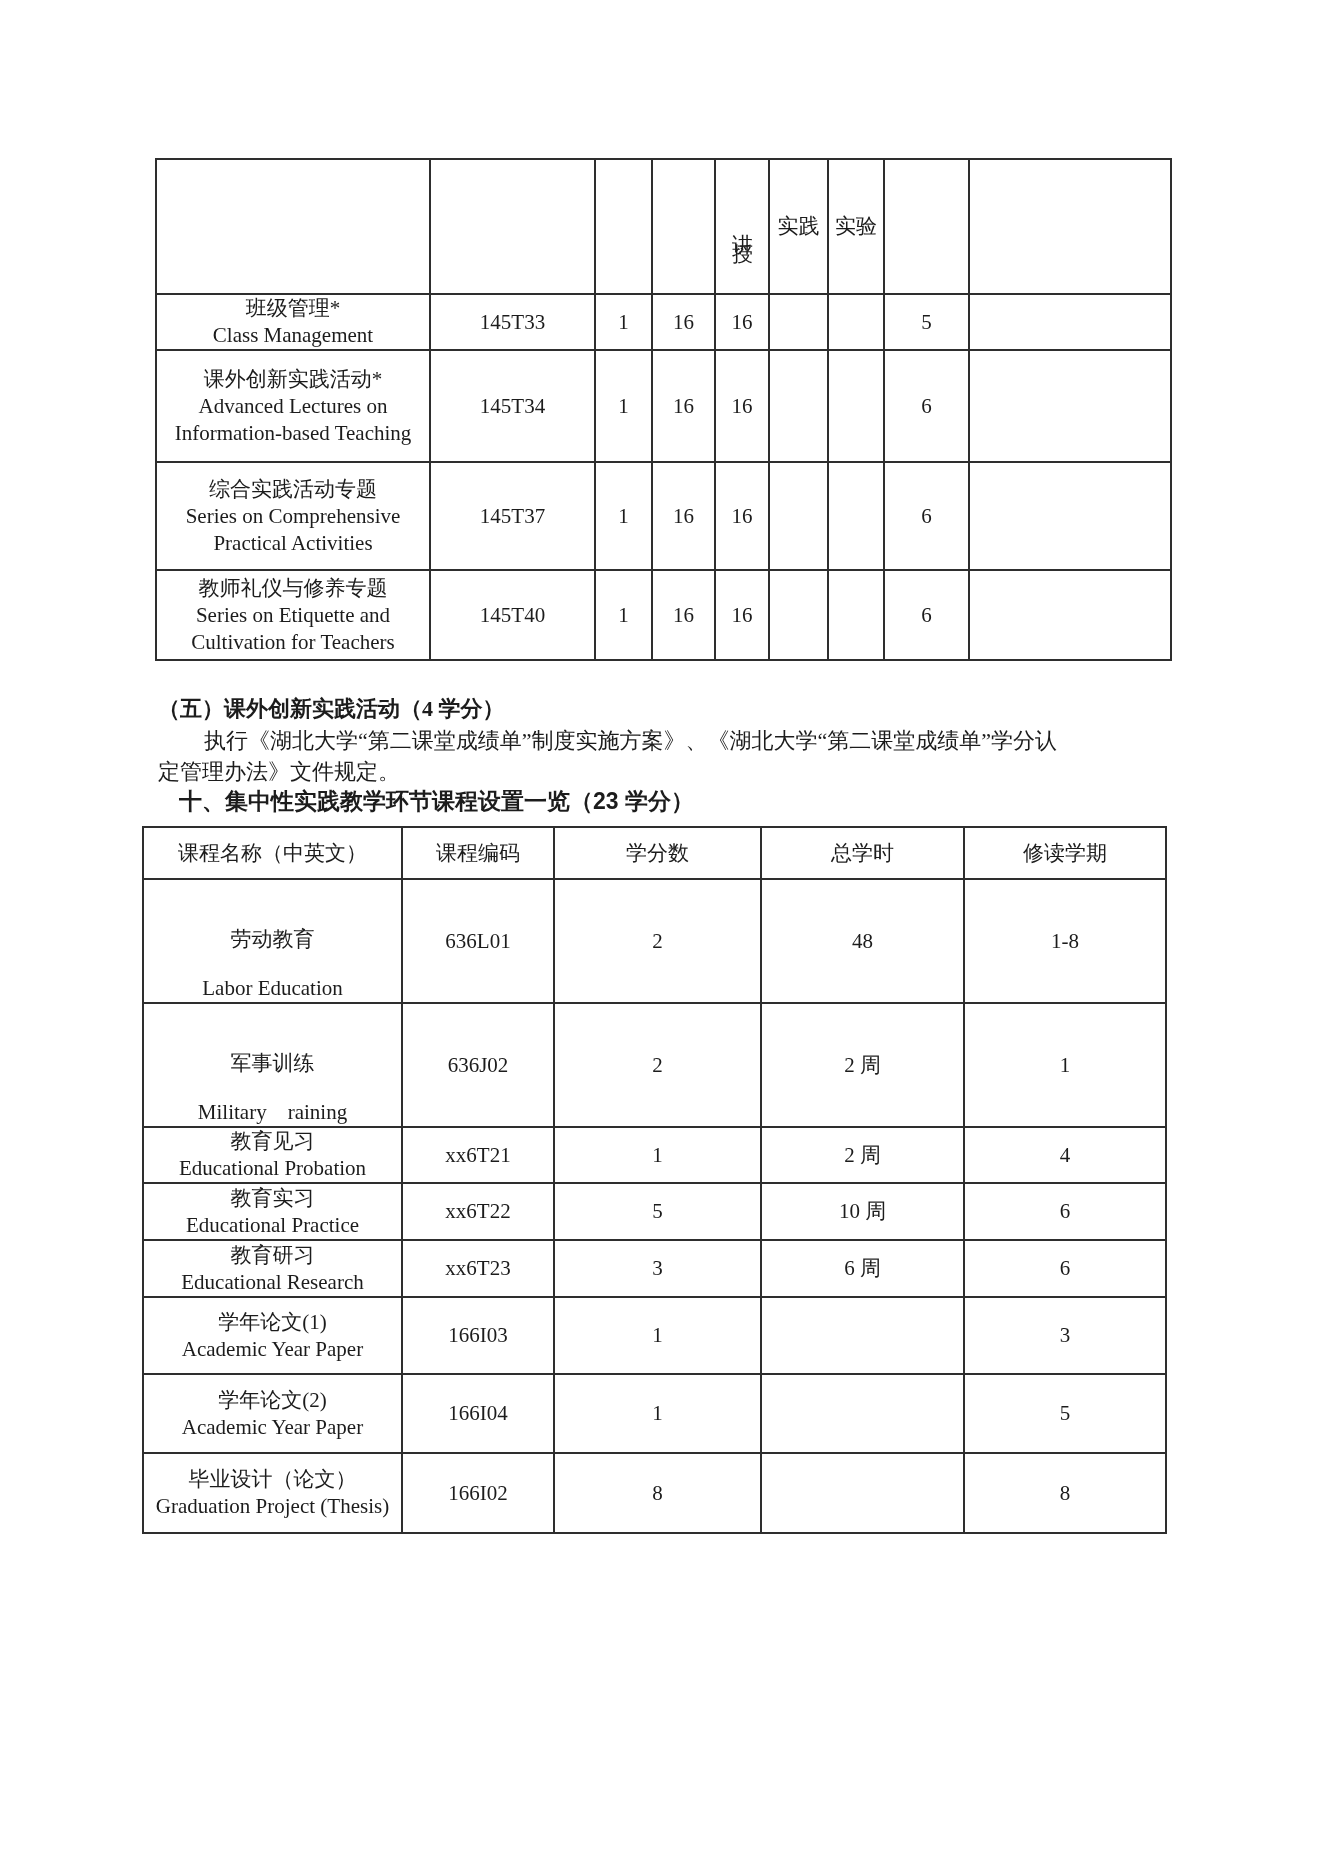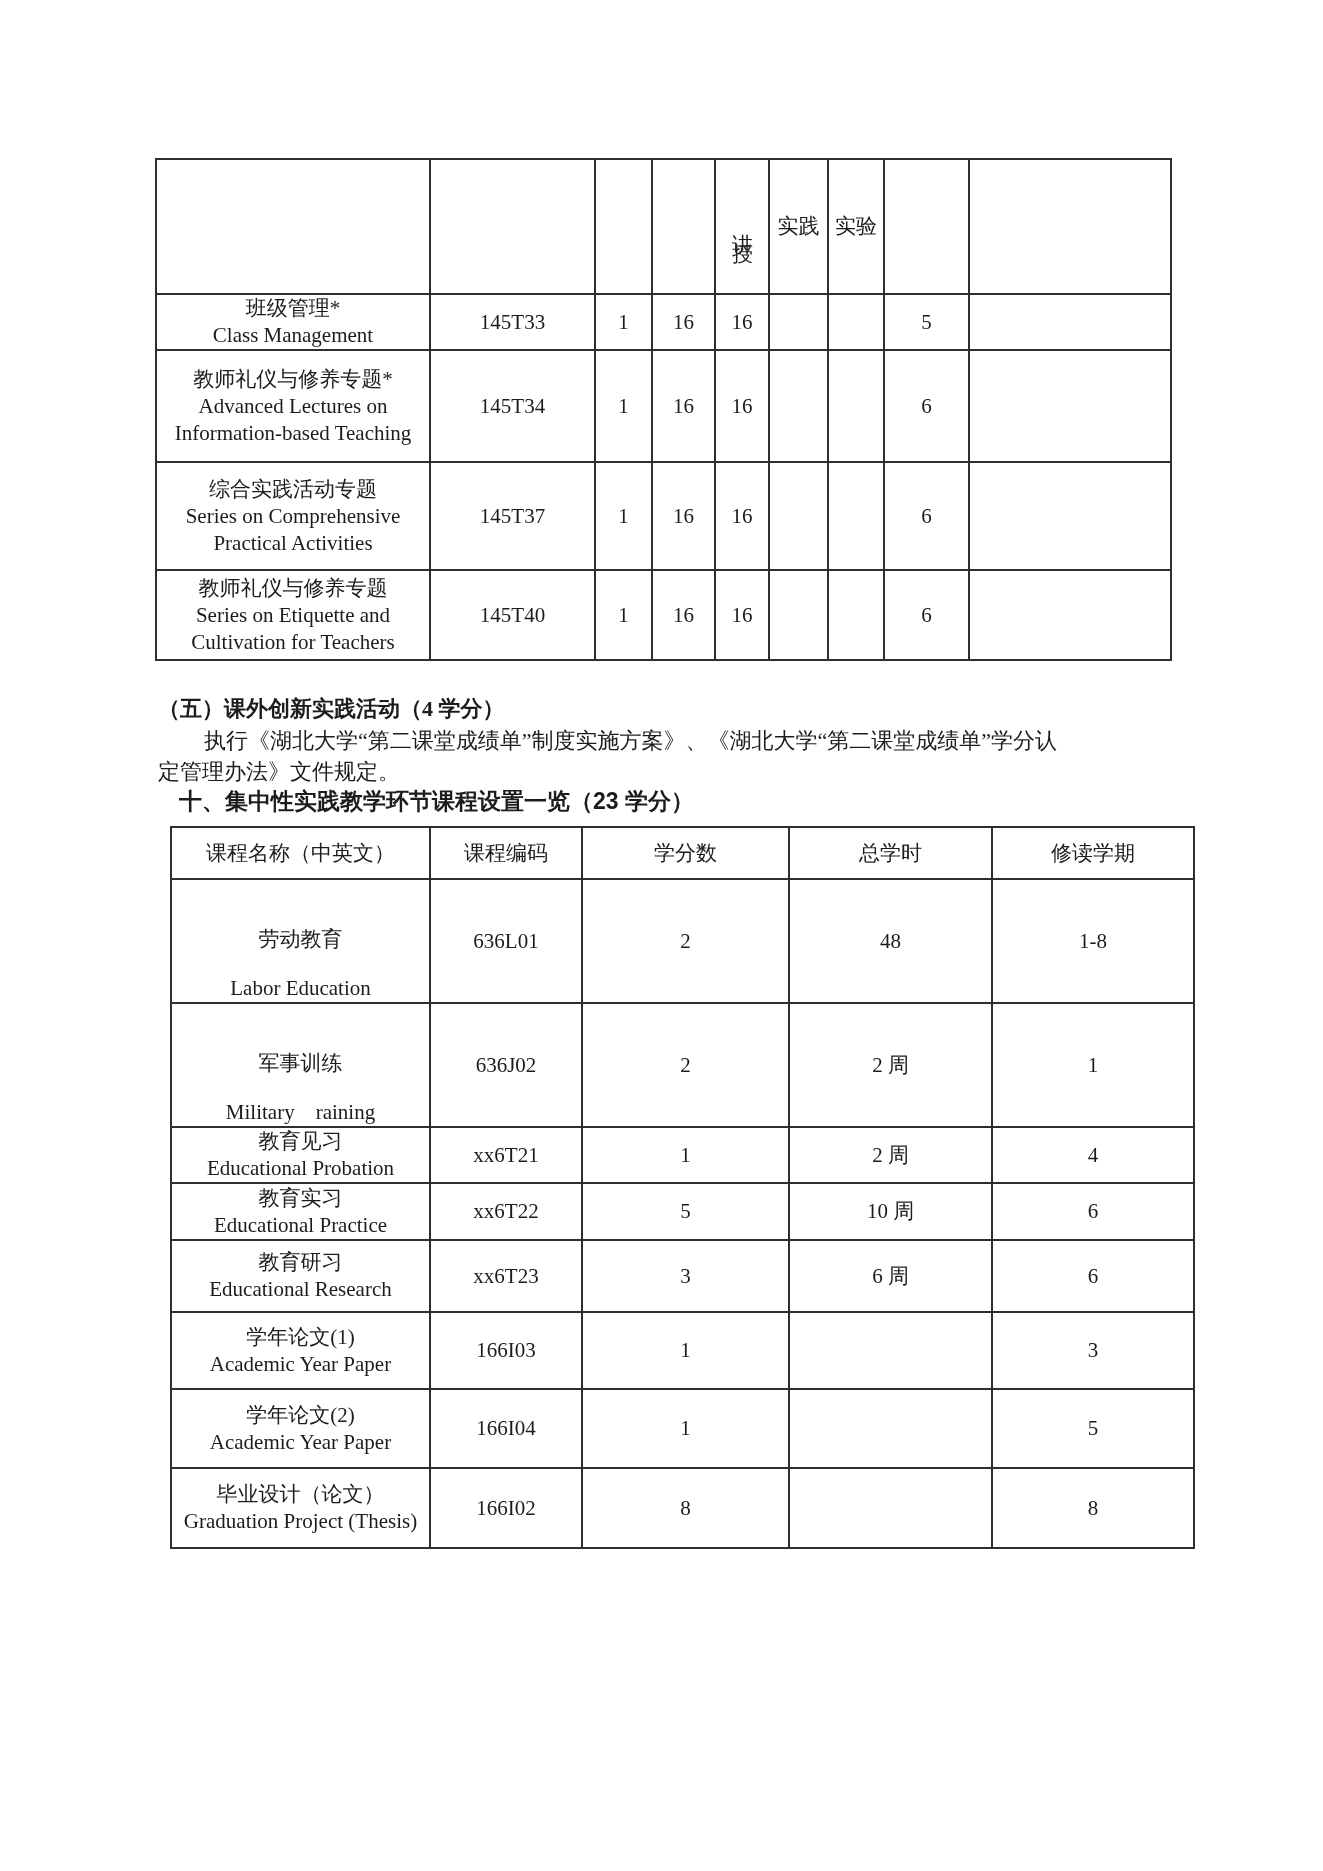--- a/index.html
+++ b/index.html
@@ -21,34 +21,34 @@
   td {
     border: 2px solid #2e2e2e;
     text-align: center;
     vertical-align: middle;
     padding: 0;
     font-size: 21px;
     line-height: 27px;
     overflow: hidden;
   }
   .t1 { left: 155px; top: 158px; width: 1015px; }
-  .t2 { left: 170px; top: 826px; width: 1023px; }
+  .t2 { left: 142px; top: 826px; width: 1023px; }
 
   .t1 tr.hdr   { height: 135px; }
   .t1 tr.r0    { height: 55px;  }
   .t1 tr.r1    { height: 112px; }
   .t1 tr.r2    { height: 108px;  }
   .t1 tr.r3    { height: 90px;  }
 
   .t2 tr.hdr   { height: 52px; }
   .t2 tr.r0    { height: 82px; }
   .t2 tr.r1    { height: 80px; }
   .t2 tr.r2    { height: 53px; }
   .t2 tr.r3    { height: 57px; }
-  .t2 tr.r4    { height: 72px; }
+  .t2 tr.r4    { height: 57px; }
   .t2 tr.r5    { height: 77px; }
   .t2 tr.r6    { height: 79px; }
   .t2 tr.r7    { height: 80px; }
 
   .vtext {
     writing-mode: vertical-lr;
     text-orientation: upright;
     letter-spacing: 10px;
     margin: 0 auto;
     line-height: 1;
@@ -113,21 +113,21 @@
       <td>1</td>
       <td>16</td>
       <td>16</td>
       <td></td>
       <td></td>
       <td>5</td>
       <td></td>
     </tr>
     <tr class="r1">
       <td class="namecell">
-        <div class="zh">教师礼仪与修养专题*</div>
+        <div class="zh">课外创新实践活动*</div>
         <div class="en">Advanced Lectures on Information-based Teaching</div>
       </td>
       <td>145T34</td>
       <td>1</td>
       <td>16</td>
       <td>16</td>
       <td></td>
       <td></td>
       <td>6</td>
       <td></td>

